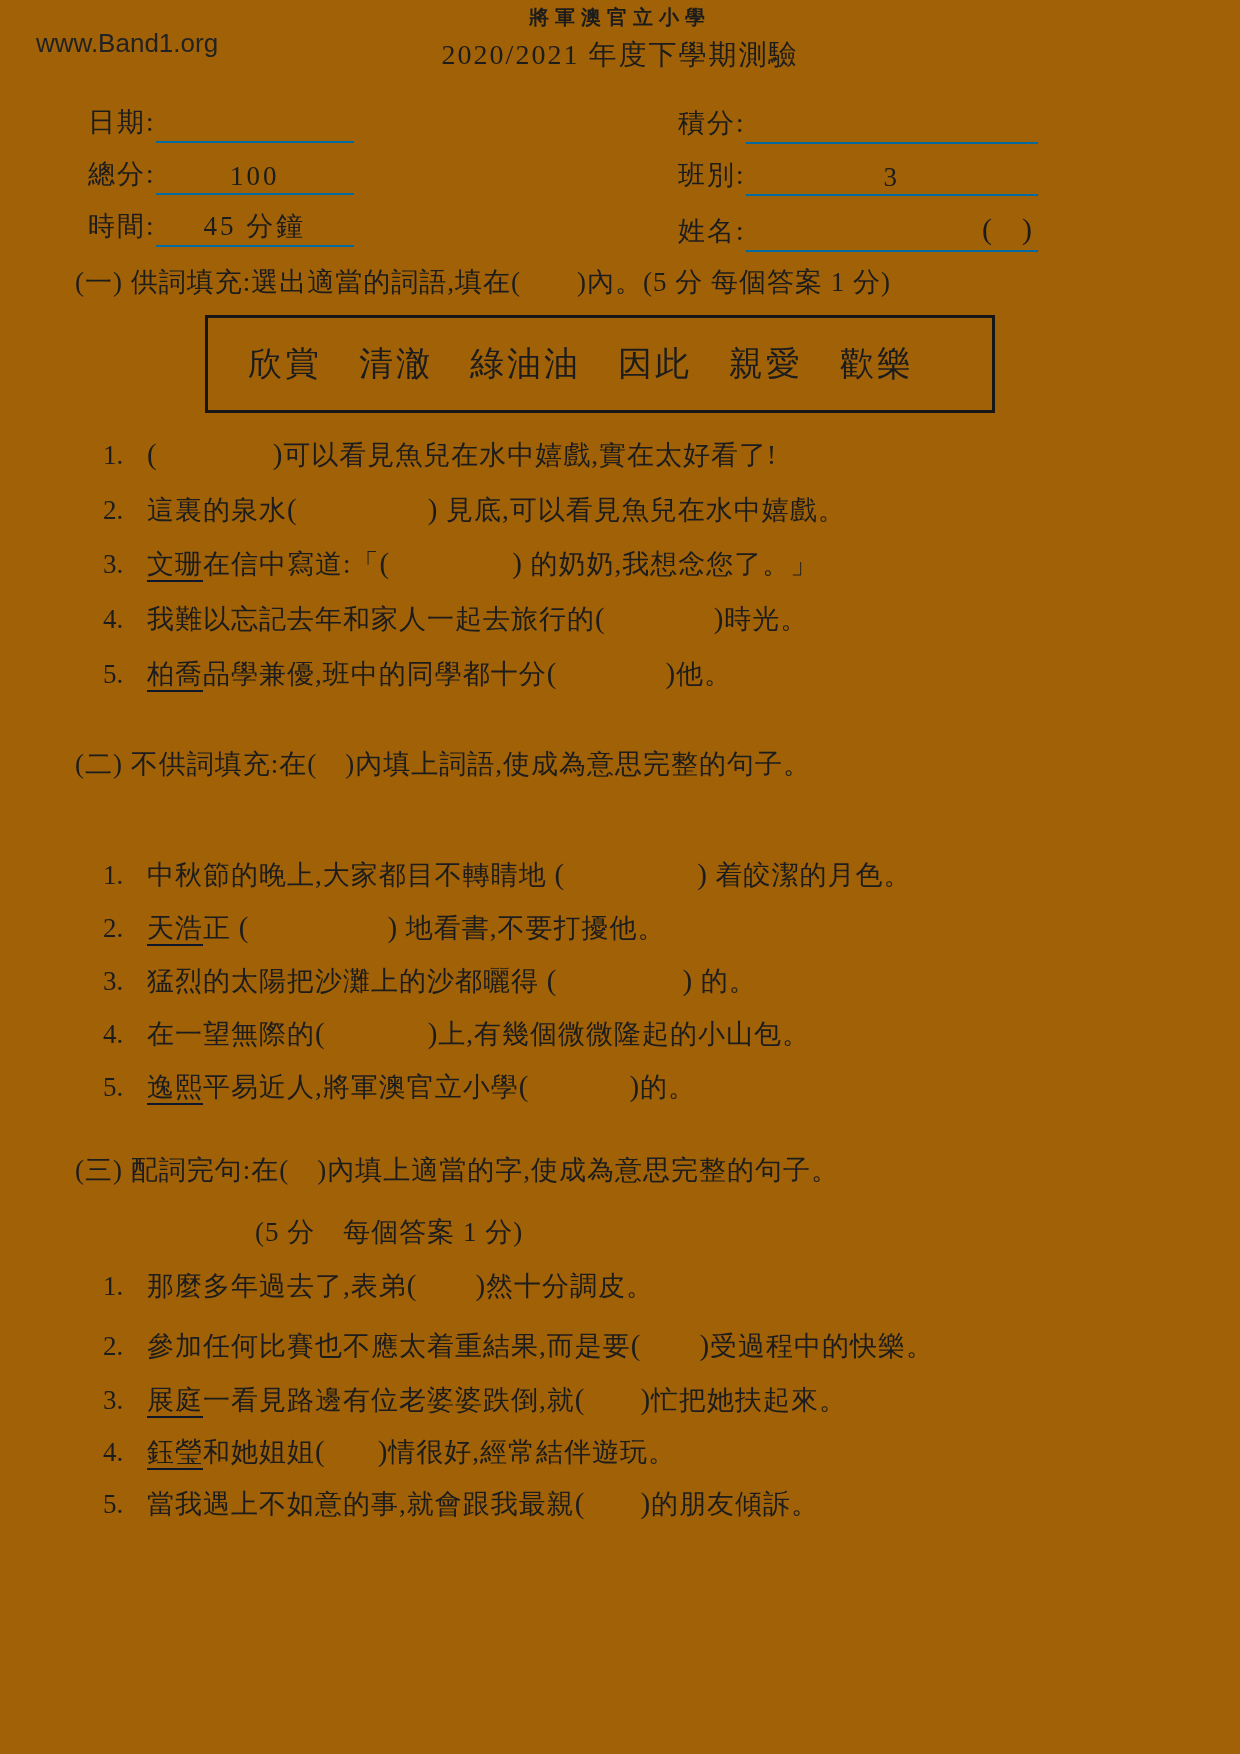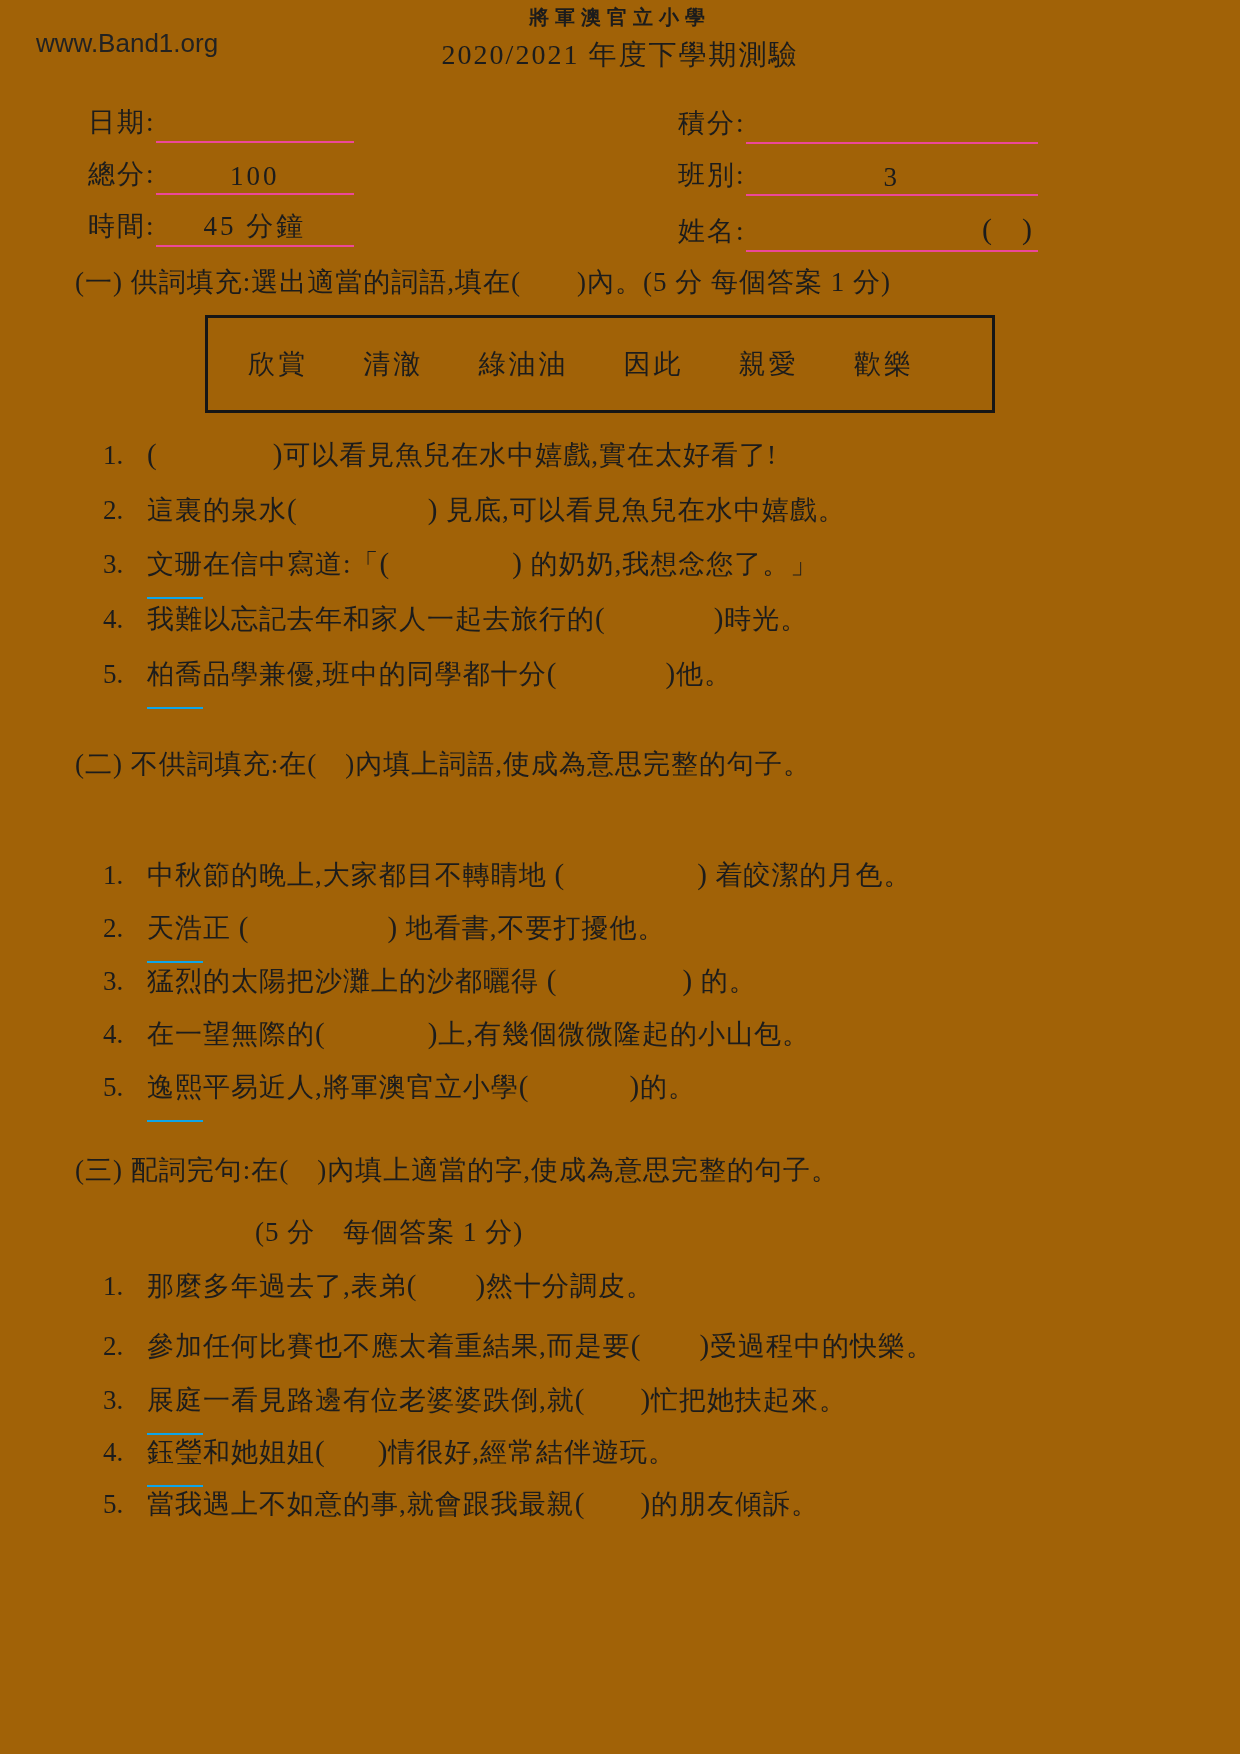--- a/index.html
+++ b/index.html
@@ -8,38 +8,38 @@
 
   .centered{position:absolute;left:0;right:0;text-align:center;}
   .school{top:4px;font-size:20px;letter-spacing:6px;font-weight:bold;}
   .term{top:36px;font-size:28px;letter-spacing:2px;}
   .paper-title{top:68px;font-size:28px;letter-spacing:5px;}
   .watermark{position:absolute;left:36px;top:28px;font-size:26px;
              font-family:"Liberation Sans","DejaVu Sans",sans-serif;color:#222;}
 
   .field{position:absolute;display:flex;align-items:flex-end;font-size:27px;}
   .flabel{white-space:nowrap;letter-spacing:2px;padding-bottom:3px;}
-  .fline{flex:1;border-bottom:2px solid #ec4899;text-align:center;position:relative;
+  .fline{flex:1;border-bottom:2px solid #0369a1;text-align:center;position:relative;
          min-height:34px;display:flex;align-items:flex-end;justify-content:center;}
   .fval{font-size:27px;letter-spacing:3px;padding-bottom:1px;}
   .fsuffix{position:absolute;right:6px;bottom:0;font-size:30px;letter-spacing:0;}
 
   .sec-heading{position:absolute;left:75px;font-size:27px;letter-spacing:1px;white-space:nowrap;}
   .points{position:absolute;font-size:27px;letter-spacing:1px;}
 
   .word-box{position:absolute;left:205px;top:315px;width:790px;height:98px;
             border:3px solid #161616;box-sizing:border-box;display:flex;align-items:center;
             justify-content:space-between;padding:0 78px 0 40px;}
-  .wb-item{font-size:27px;letter-spacing:3px;white-space:nowrap;}
+  .wb-item{font-size:34px;letter-spacing:3px;white-space:nowrap;}
 
   .q{position:absolute;left:103px;display:flex;align-items:flex-end;font-size:27px;
      line-height:36px;white-space:nowrap;}
   .qnum{width:44px;flex:none;}
   .qtext{letter-spacing:1px;}
-  .uname{border-bottom:2px solid #0ea5e9;padding-bottom:18px;}
+  .uname{border-bottom:2px solid #0f172a;padding-bottom:1px;}
   .blank{display:inline-block;height:4px;}
   .pr{font-size:29px;}
 
   .footer{position:absolute;left:0;right:0;top:1576px;text-align:center;
           font-size:27px;letter-spacing:4px;}
 </style>
 </head>
 <body>
 
 <div class="page">

